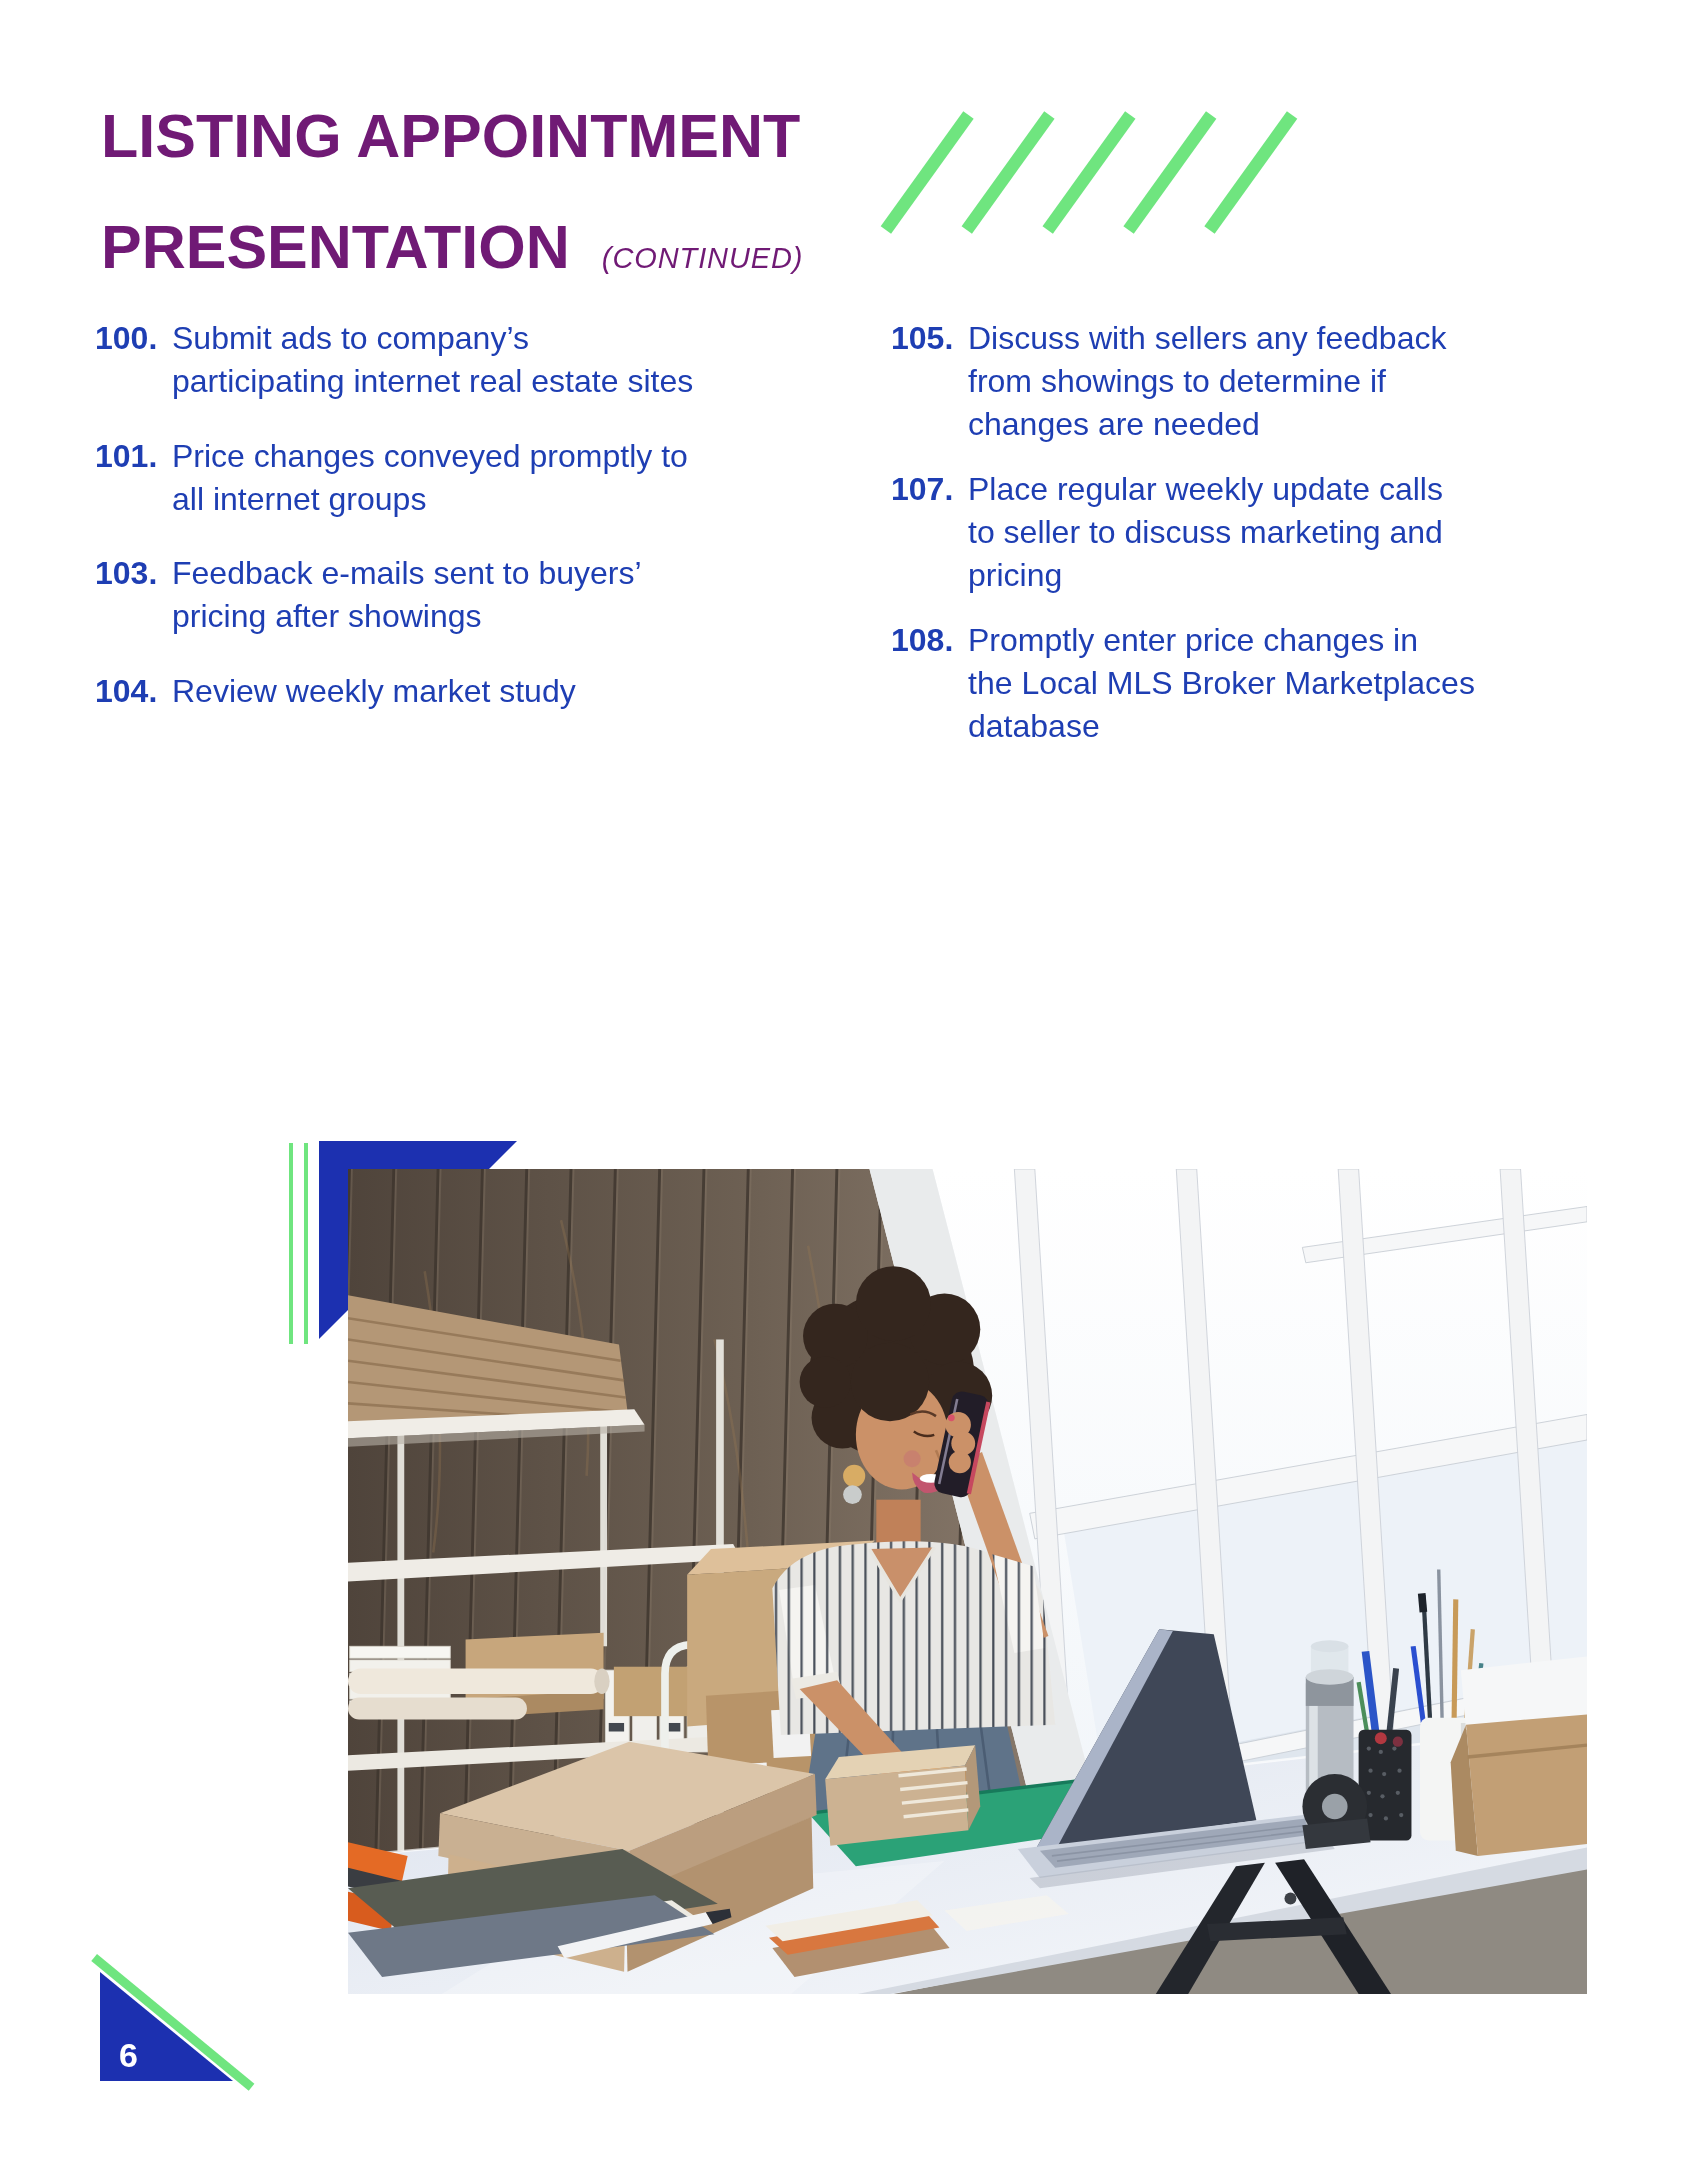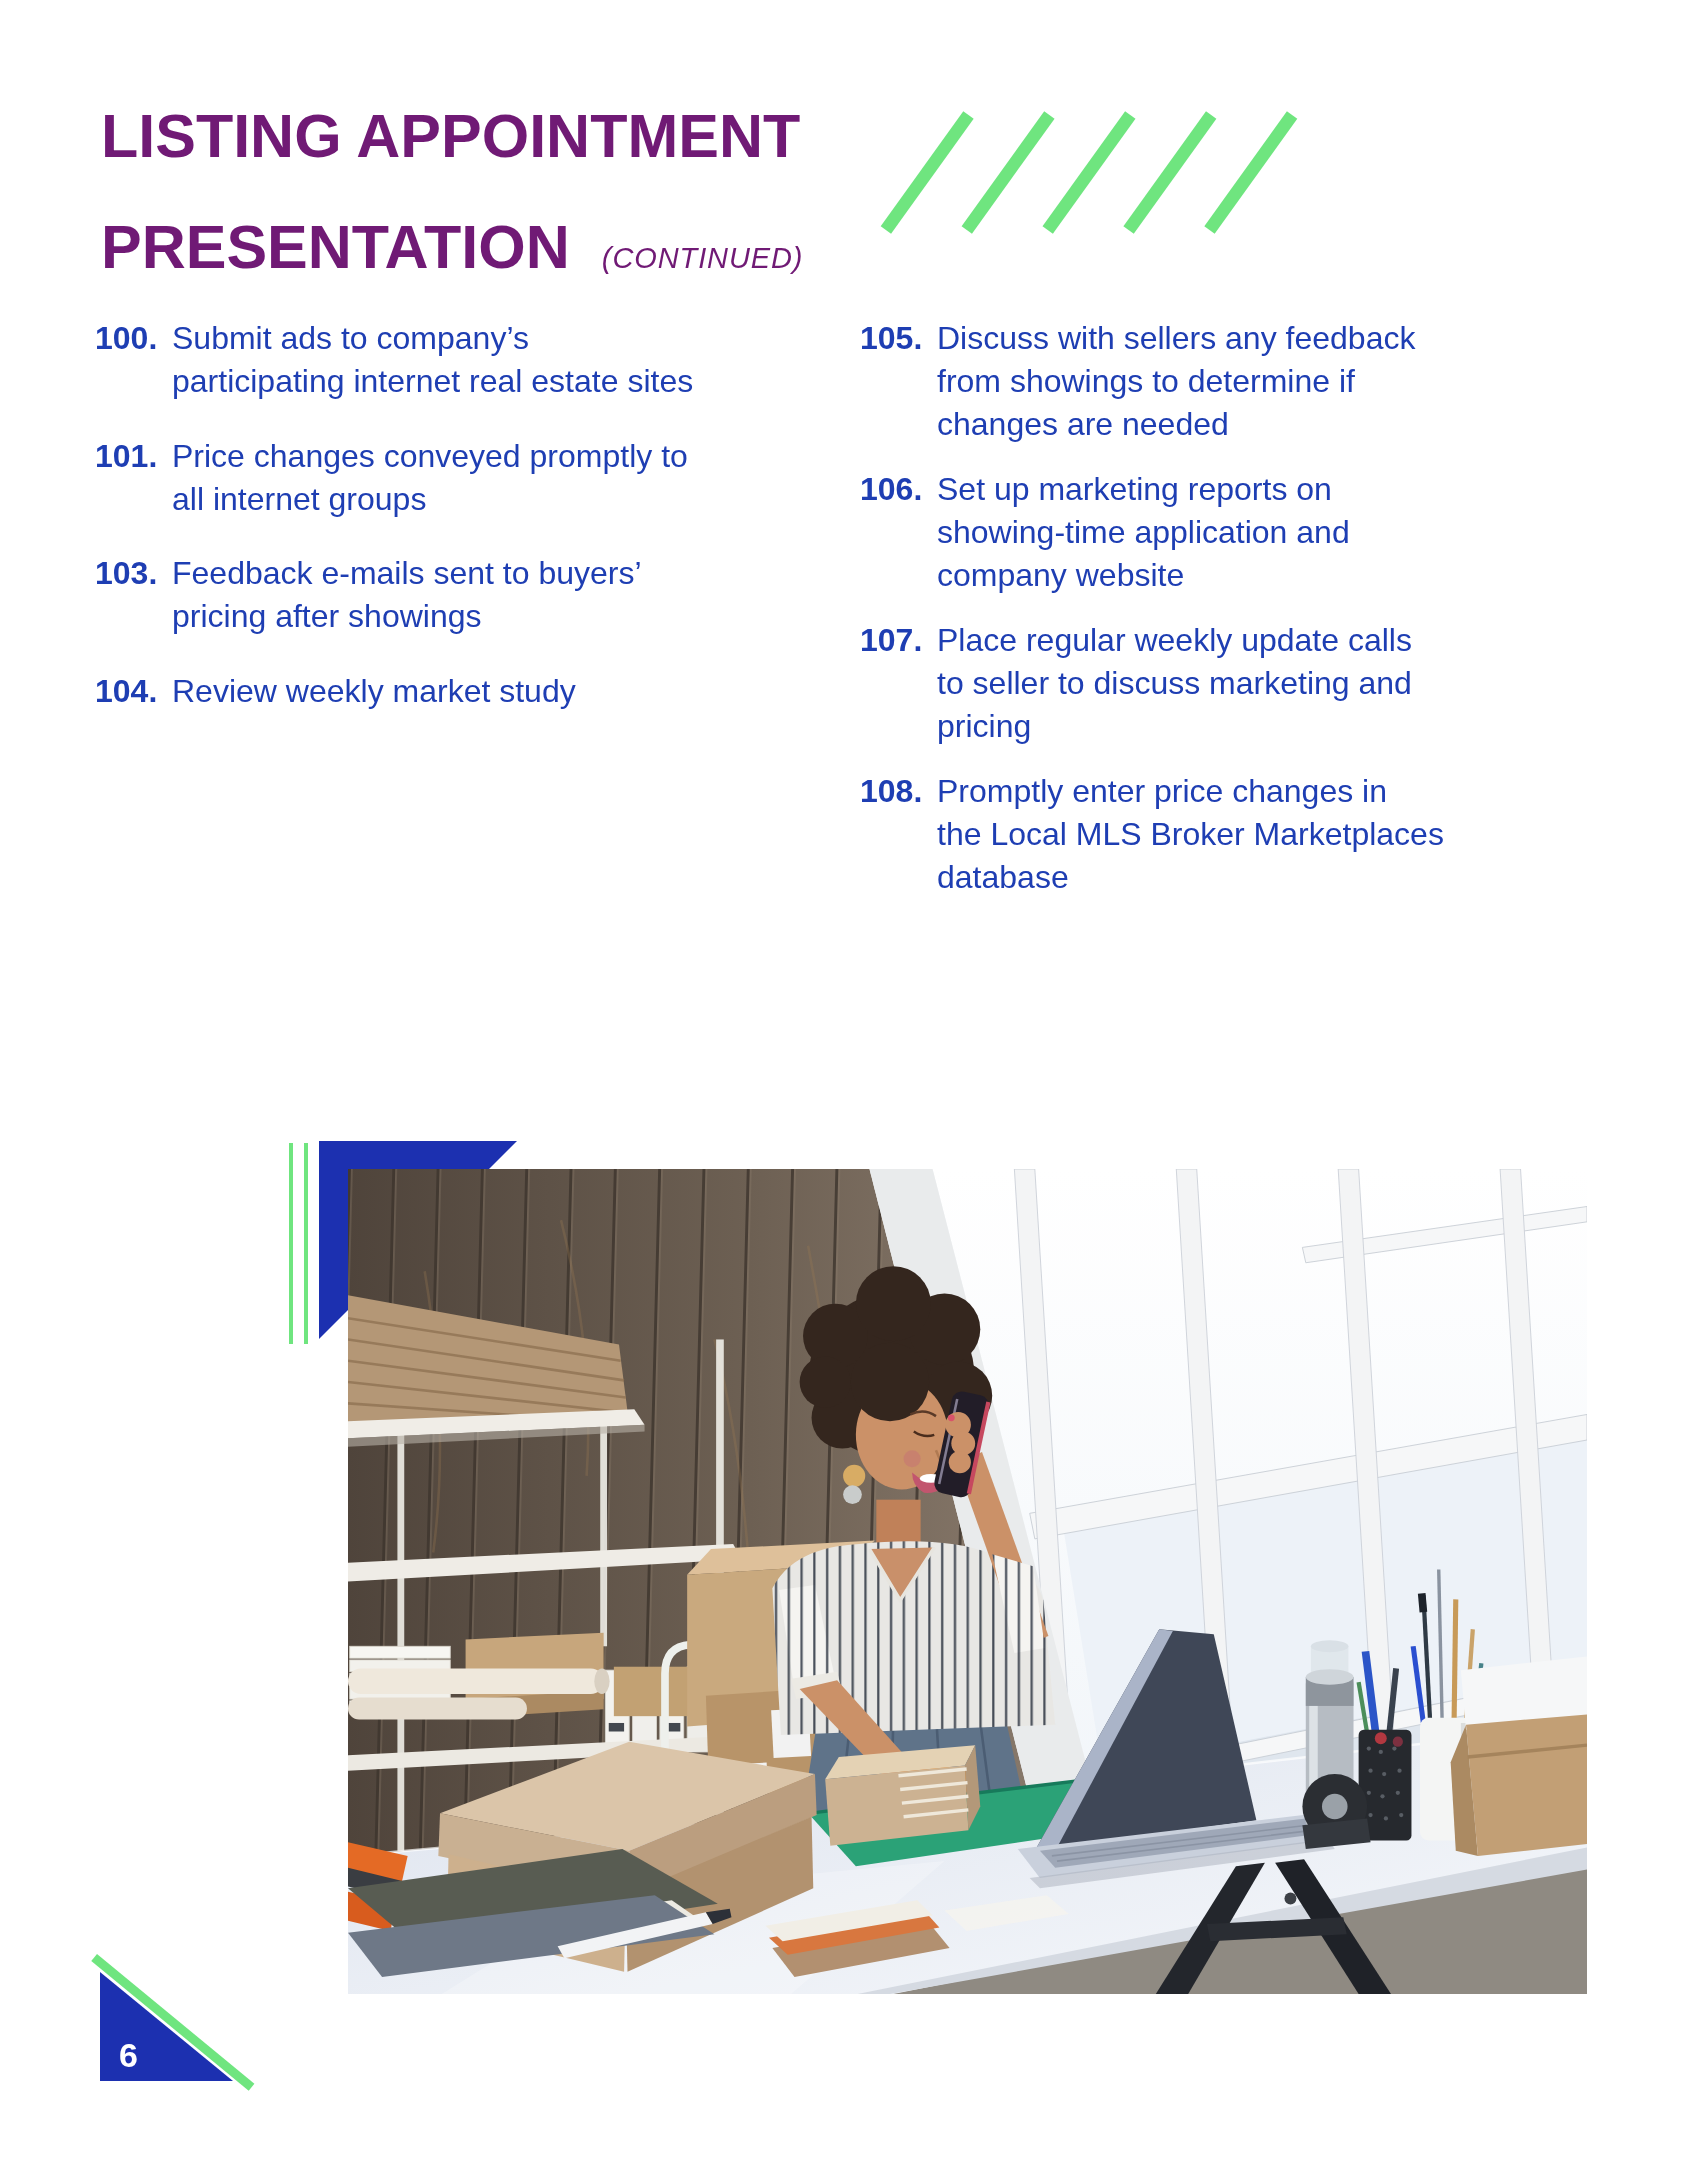--- a/index.html
+++ b/index.html
@@ -11,21 +11,21 @@
   .title{position:absolute;left:101px;top:95px;margin:0;color:#701a75;
          font-size:61px;font-weight:700;line-height:83px;letter-spacing:0px;}
   .title .t-row{display:flex;align-items:baseline;gap:32px;margin-top:28px;}
   .title em{font-style:italic;font-weight:400;font-size:29px;letter-spacing:0.9px;}
   .slashes{position:absolute;left:879px;top:109px;}
 
   
   ol.col{list-style:none;margin:0;padding:0;position:absolute;color:#1e3eb3;
          font-size:32px;line-height:43px;}
   .col-left{left:95px;top:317px;width:681px;}
-  .col-right{left:860px;top:317px;width:716px;}
+  .col-right{left:891px;top:317px;width:716px;}
   .col li{position:relative;padding-left:77px;}
   .col-left li{margin-bottom:31.5px;}
   .col-right li{margin-bottom:22px;}
   .col .num{position:absolute;left:0;top:0;font-weight:700;}
   .col .txt{white-space:pre-line;}
 
   
   .corner-line{position:absolute;width:4.3px;height:201px;background:#6fe57f;}
   .corner-line.l1{left:289px;top:1143px;}
   .corner-line.l2{left:304px;top:1143px;}
@@ -71,23 +71,20 @@
       <li><span class="num">101.</span><span class="txt">Price changes conveyed promptly to
 all internet groups</span></li>
       <li><span class="num">103.</span><span class="txt">Feedback e-mails sent to buyers’
 pricing after showings</span></li>
       <li><span class="num">104.</span><span class="txt">Review weekly market study</span></li>
     </ol>
   <ol class="col col-right">
       <li><span class="num">105.</span><span class="txt">Discuss with sellers any feedback
 from showings to determine if
 changes are needed</span></li>
-      <li><span class="num">106.</span><span class="txt">Set up marketing reports on
-showing-time application and
-company website</span></li>
       <li><span class="num">107.</span><span class="txt">Place regular weekly update calls
 to seller to discuss marketing and
 pricing</span></li>
       <li><span class="num">108.</span><span class="txt">Promptly enter price changes in
 the Local MLS Broker Marketplaces
 database</span></li>
     </ol>
 
   <div class="corner-line l1"></div>
   <div class="corner-line l2"></div>

